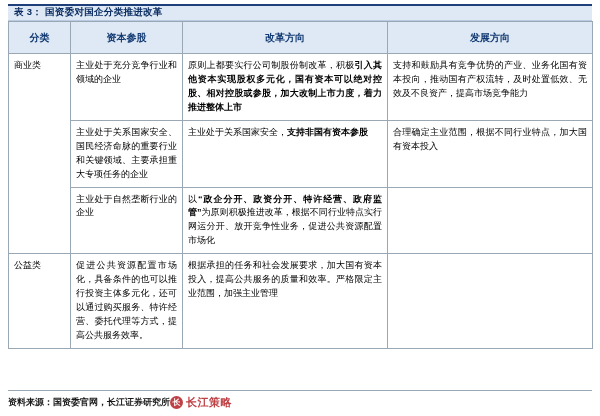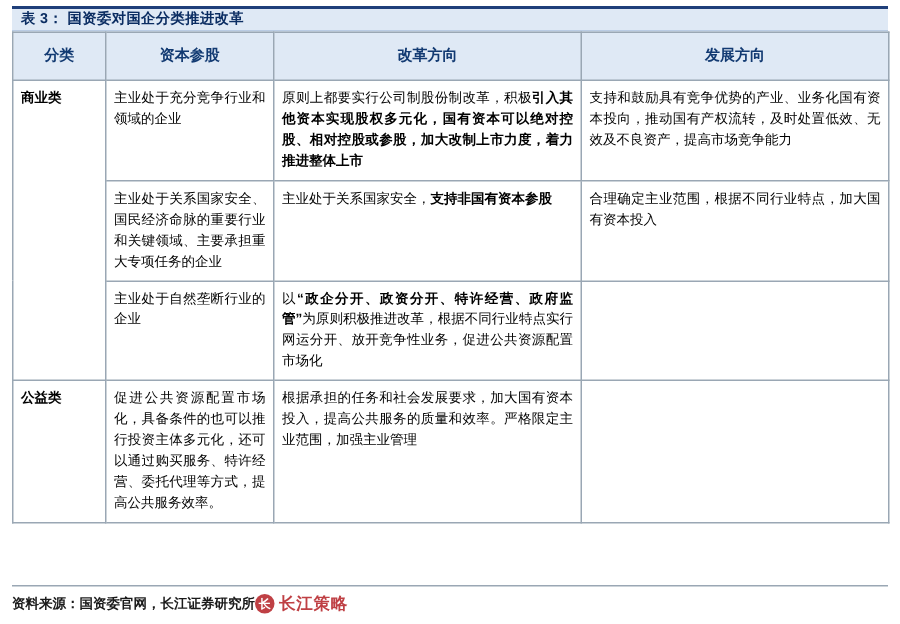--- a/index.html
+++ b/index.html
@@ -70,21 +70,21 @@
     padding: 2px;
   }
   col.c1 { width: 62px; }
   col.c2 { width: 112px; }
   col.c3 { width: 205px; }
   col.c4 { width: 205px; }
 
   td.cat {
     text-align: left;
     vertical-align: middle;
-    font-weight: bold;
+    font-weight: normal;
     font-size: 9.5px;
   }
   td.cell {
     text-align: justify;
     text-justify: inter-ideograph;
     margin-left: 48px;
   }
   .b { font-weight: bold; }
   
   .footer {

